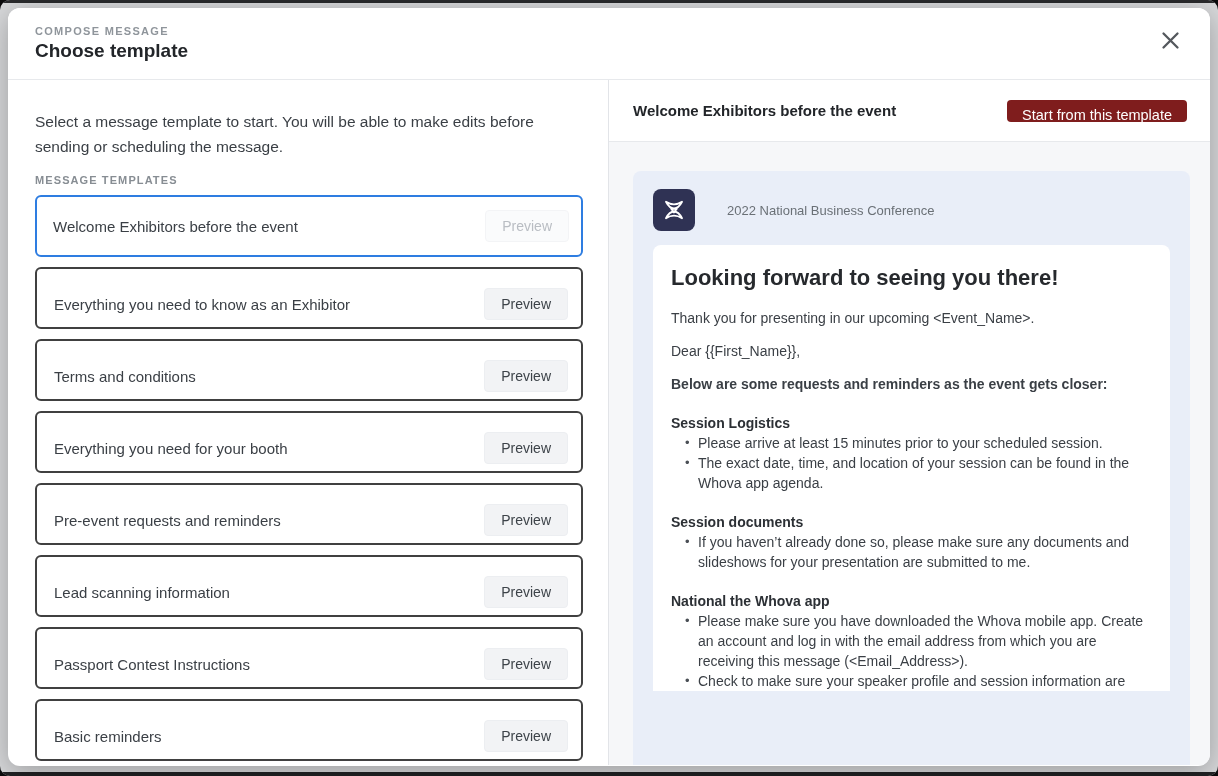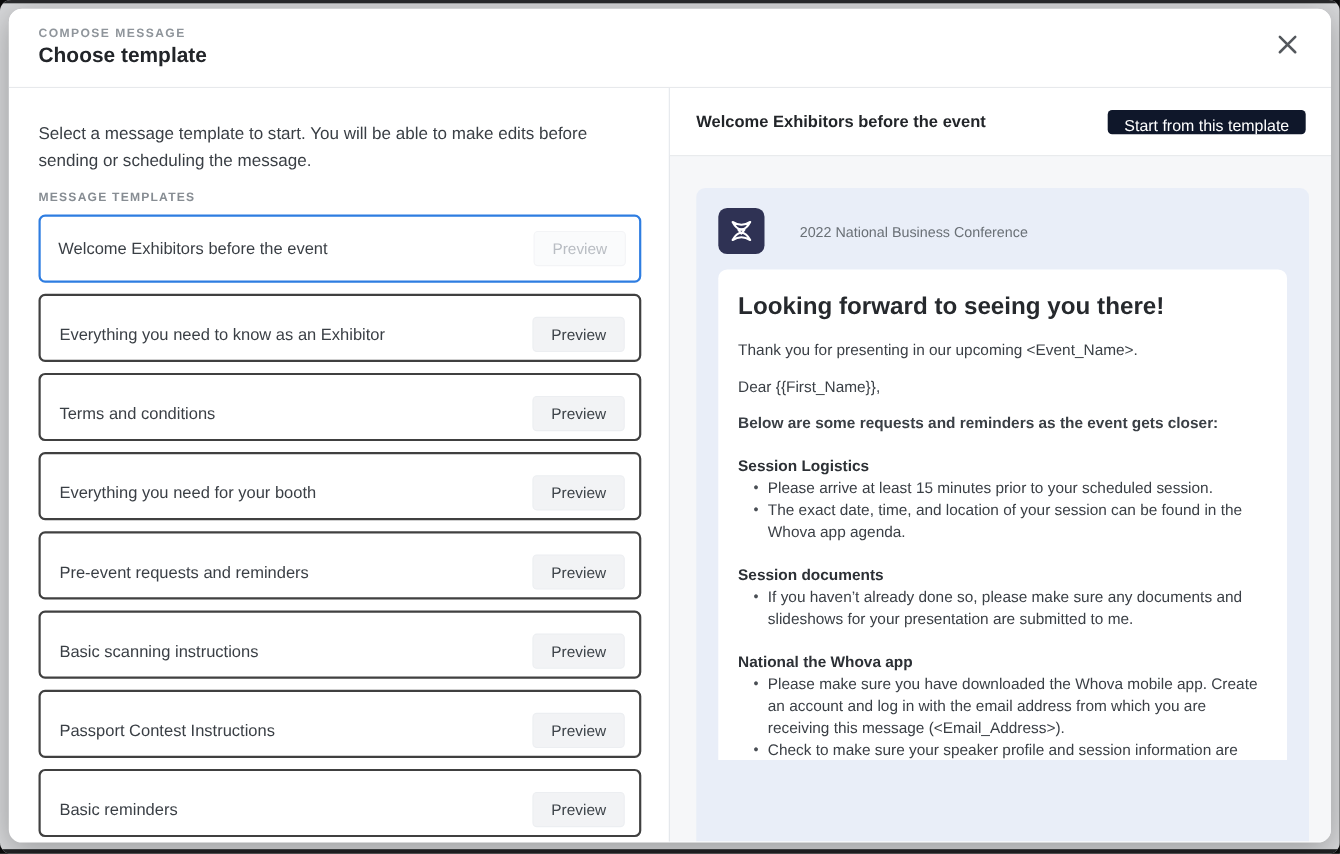--- a/index.html
+++ b/index.html
@@ -26,21 +26,21 @@
   .template-card { width:548px; height:62px; background:#fff; border:2px solid #404040; border-radius:6px; display:flex; align-items:center; justify-content:space-between; padding:12px 13px 0 17px; margin-bottom:10px; cursor:pointer; }
   .template-card.selected { border:2px solid #2e7de1; padding:0 12px 0 16px; }
   .card-label { font-size:15px; color:#3a3f45; }
   .preview-btn { background:#f2f3f5; border:1px solid #eceef1; color:#3d4349; font-size:14px; line-height:1; padding:8px 16px; border-radius:4px; cursor:pointer; }
   .preview-btn.disabled { background:#fafbfc; border-color:#f3f4f6; color:#b9bdc3; }
 
   
   .right-panel { flex:1; background:#f6f7f9; display:flex; flex-direction:column; }
   .rp-header { height:62px; background:#fff; border-bottom:1px solid #e7e9ec; display:flex; align-items:center; justify-content:space-between; padding:0 23px 0 24px; flex:none; }
   .rp-title { font-size:15px; font-weight:700; color:#222529; }
-  .start-btn { background:#0f172a; border:none; color:#fff; font-size:14.5px; line-height:1; padding:8px 15px; border-radius:4px; height:22px; cursor:pointer; }
+  .start-btn { background:#7f1d1d; border:none; color:#fff; font-size:14.5px; line-height:1; padding:8px 15px; border-radius:4px; height:22px; cursor:pointer; }
   .preview-area { flex:1; padding:29px 20px 0 24px; overflow:hidden; }
   .email-wrap { background:#e9eef8; border-radius:8px 8px 0 0; height:100%; padding:18px 20px 0 20px; }
   .brand-row { display:flex; align-items:center; gap:32px; margin-bottom:14px; }
   .brand-logo { width:42px; height:42px; border-radius:8px; background:#2f3254; display:flex; align-items:center; justify-content:center; flex:none; }
   .event-name { font-size:13px; color:#6a7076; }
   .email-card { background:#fff; border-radius:8px 8px 0 0; padding:20px 18px 20px 18px; height:446px; overflow:hidden; }
   .email-card h1 { font-size:22px; font-weight:700; color:#26292d; margin-bottom:17px; }
   .email-card p { font-size:14px; line-height:20px; color:#3a3f45; margin-bottom:13px; }
   .email-card p.bold { font-weight:700; }
   .email-section { margin-top:19px; }
@@ -90,21 +90,21 @@
         </div>
         <div class="template-card">
           <span class="card-label">Everything you need for your booth</span>
           <button class="preview-btn">Preview</button>
         </div>
         <div class="template-card">
           <span class="card-label">Pre-event requests and reminders</span>
           <button class="preview-btn">Preview</button>
         </div>
         <div class="template-card">
-          <span class="card-label">Basic scanning instructions</span>
+          <span class="card-label">Lead scanning information</span>
           <button class="preview-btn">Preview</button>
         </div>
         <div class="template-card">
           <span class="card-label">Passport Contest Instructions</span>
           <button class="preview-btn">Preview</button>
         </div>
         <div class="template-card">
           <span class="card-label">Basic reminders</span>
           <button class="preview-btn">Preview</button>
         </div>

